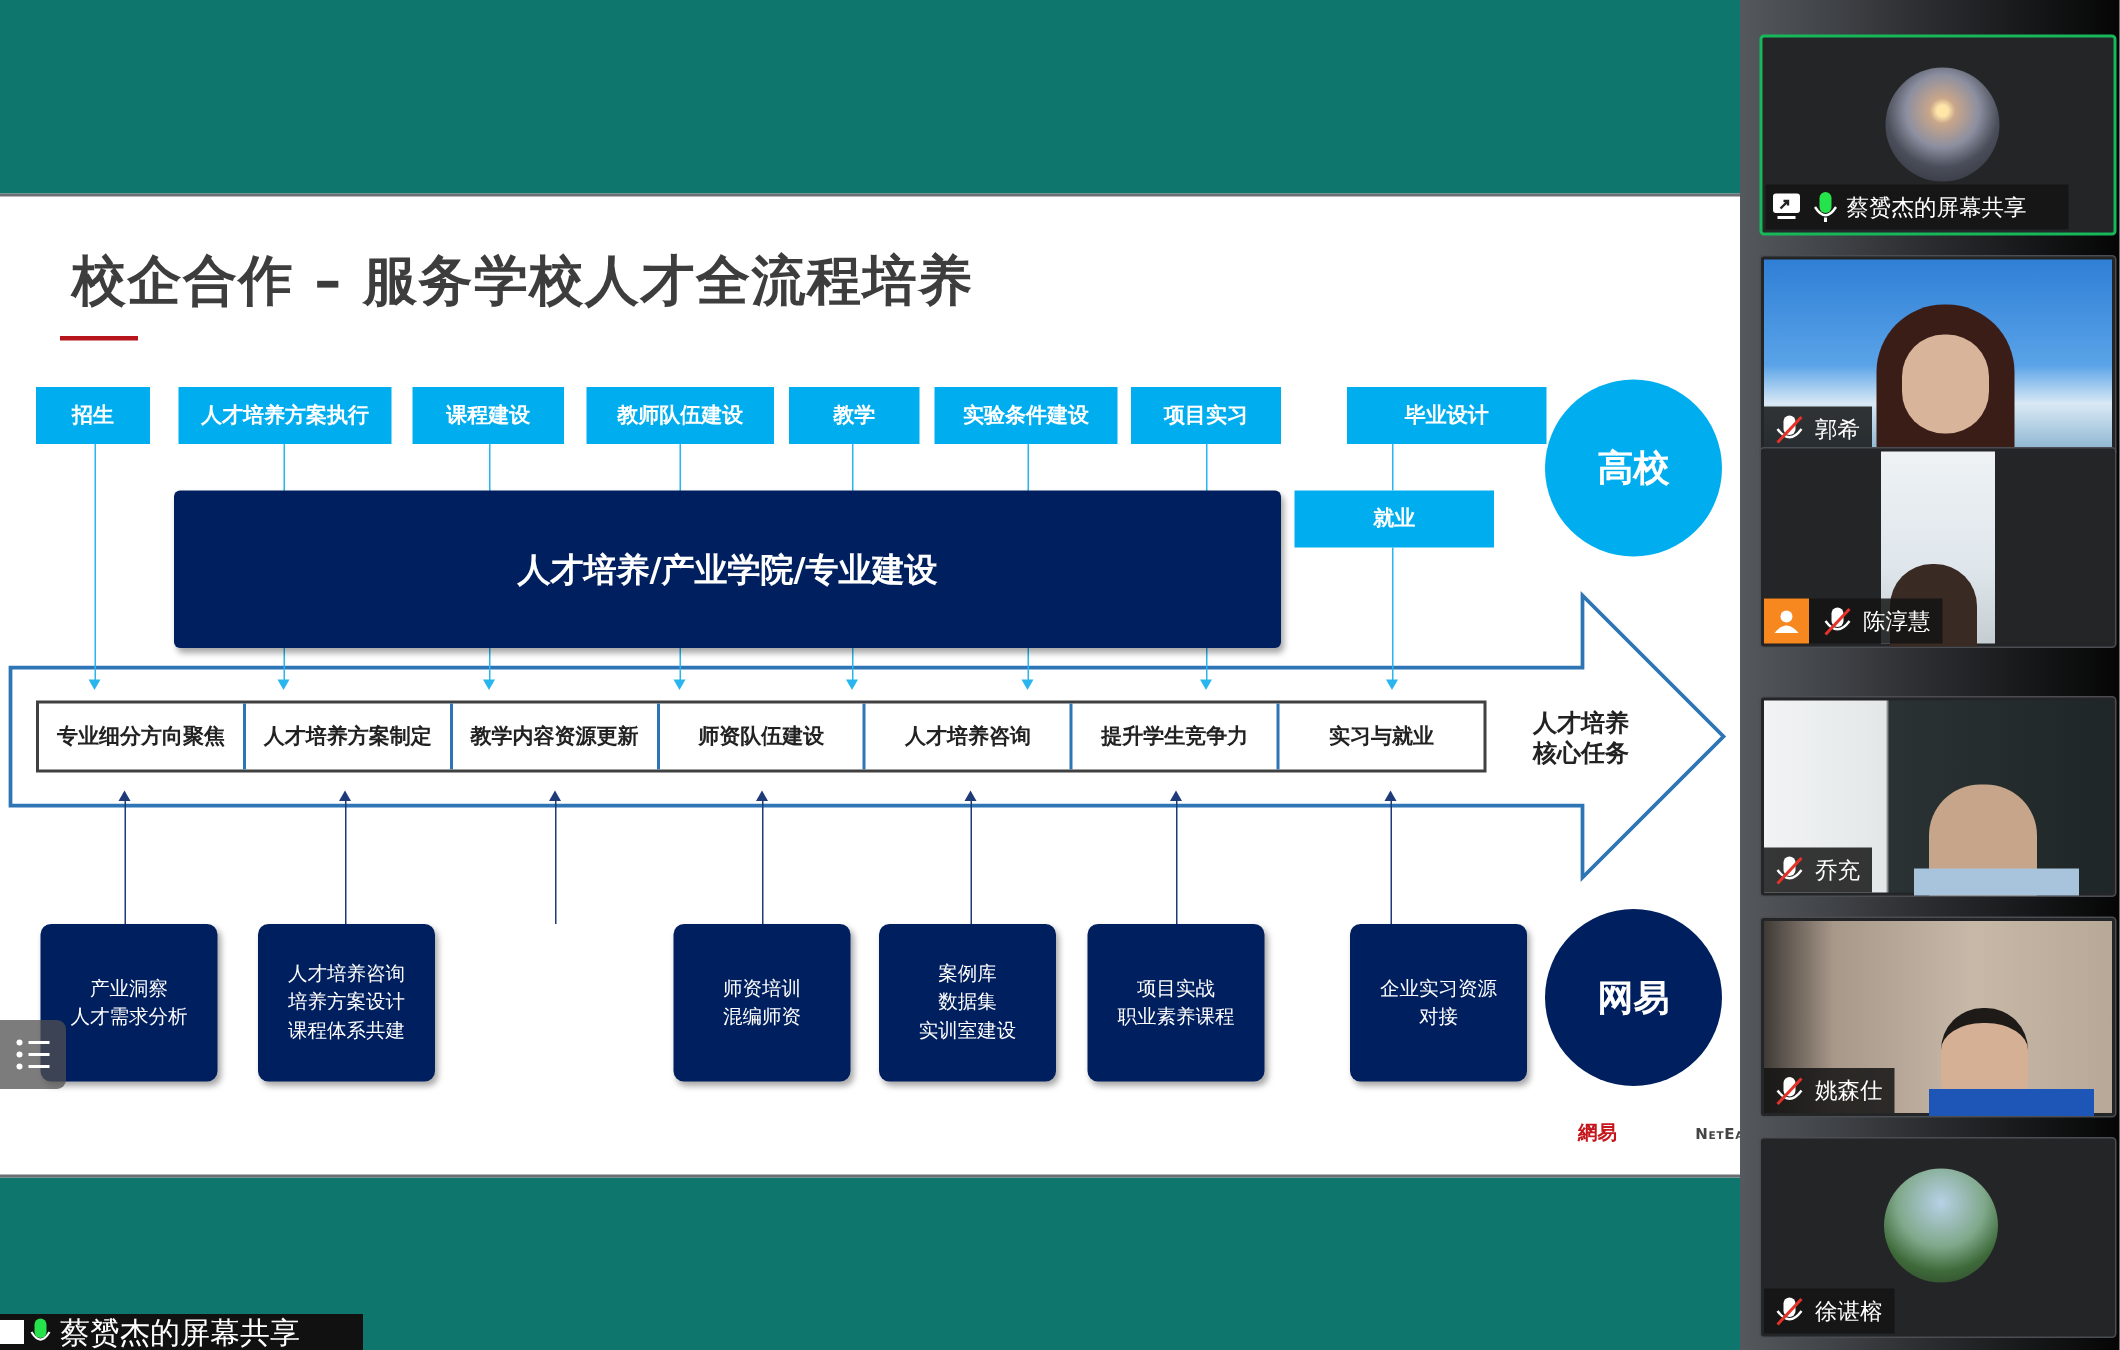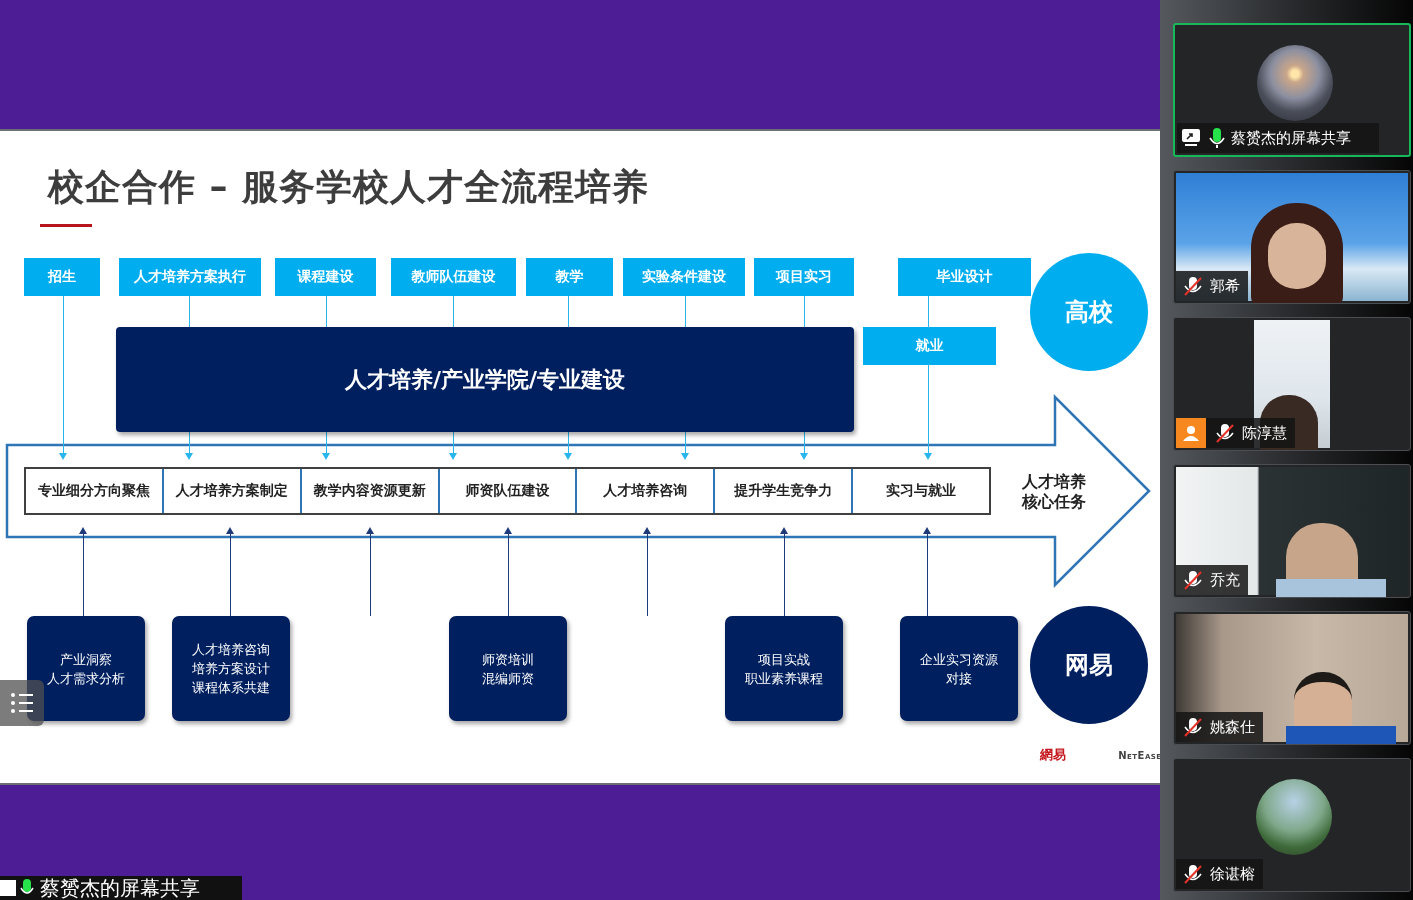--- a/index.html
+++ b/index.html
@@ -1,35 +1,35 @@
 <!DOCTYPE html>
 <html><head>
 <meta charset="utf-8">
 <style>
   html, body { margin:0; padding:0; }
   body { width:1413px; height:900px; position:relative; overflow:hidden; background:#2c2f33; font-family:"DejaVu Sans","Liberation Sans",sans-serif; }
-  .stage { position:absolute; left:0; top:0; width:1160px; height:900px; background:#4c1d95; }
+  .stage { position:absolute; left:0; top:0; width:1160px; height:900px; background:#0f766e; }
   .slide { position:absolute; left:0; top:129px; width:1160px; height:656px; background:#ffffff; border-top:2px solid #6b6e72; border-bottom:2px solid #6b6e72; box-sizing:border-box; }
   .title { position:absolute; left:48px; top:32px; font-size:36px; font-weight:bold; color:#3d3d3d; letter-spacing:1px; white-space:nowrap; }
   .title-underline { position:absolute; left:40px; top:93px; width:52px; height:3px; background:#b5151b; }
   .topbox { position:absolute; top:127px; height:38px; background:#00aeef; color:#fff; font-weight:bold; font-size:14px; display:flex; align-items:center; justify-content:center; white-space:nowrap; }
   .vline { position:absolute; width:1px; background:#29b6ee; }
   .vline-dark { position:absolute; width:1px; background:#1f3a78; }
   .arrow-down { position:absolute; width:0; height:0; border-left:4px solid transparent; border-right:4px solid transparent; border-top:7px solid #29b6ee; }
   .arrow-up { position:absolute; width:0; height:0; border-left:4px solid transparent; border-right:4px solid transparent; border-bottom:7px solid #1f3a78; }
   .mainbar { position:absolute; left:116px; top:196px; width:738px; height:105px; background:#001f5f; border-radius:4px; box-shadow:2px 3px 4px rgba(0,0,0,0.35); color:#fff; font-weight:bold; font-size:22px; display:flex; align-items:center; justify-content:center; }
   .bigarrow { position:absolute; left:0; top:262px; }
   .coretable { position:absolute; left:24px; top:336px; width:967px; height:48px; display:flex; border:2px solid #404040; box-sizing:border-box; background:#fff; }
   .corecell { flex:1; border-right:2px solid #2e75b6; display:flex; align-items:center; justify-content:center; font-size:14px; font-weight:bold; color:#222; white-space:nowrap; }
   .corecell:last-child { border-right:none; }
   .core-label { position:absolute; left:1022px; top:341px; font-size:16px; font-weight:bold; color:#222; line-height:20px; }
   .circle { position:absolute; width:118px; height:118px; border-radius:50%; color:#fff; font-weight:bold; font-size:24px; display:flex; align-items:center; justify-content:center; }
   .botbox { position:absolute; top:485px; width:118px; height:105px; background:#001f5f; border-radius:7px; box-shadow:2px 3px 4px rgba(0,0,0,0.35); color:#fff; font-size:13px; line-height:19px; display:flex; flex-direction:column; align-items:center; justify-content:center; text-align:center; }
   .logo { position:absolute; left:1040px; top:615px; font-size:13px; white-space:nowrap; }
-  .logo .cn { color:#c4161c; font-weight:bold; }
+  .logo .cn { color:#c4161c; font-weight:bold;margin-left:12px; }
   .logo .en { color:#444; font-weight:bold; font-size:10px; font-variant:small-caps; letter-spacing:0.5px;margin-left:48px; }
   .list-btn { position:absolute; left:0; top:680px; width:44px; height:46px; background:rgba(80,80,80,0.75); border-radius:0 6px 6px 0; display:flex; align-items:center; justify-content:center; }
   .share-label { position:absolute; left:0; top:876px; height:24px; width:242px; background:#111; color:#fff; font-size:20px; display:flex; align-items:center; overflow:hidden; white-space:nowrap; }
   .sidebar { position:absolute; left:1160px; top:0; width:253px; height:900px; background:linear-gradient(90deg,#55595e 0%,#2a2c2f 50%,#050505 100%); }
   .tile { position:absolute; left:13px; width:238px; height:134px; background:#232527; border:1px solid #4a4d52; border-radius:3px; box-sizing:border-box; overflow:hidden; }
   .tile.active { border:2px solid #16b85a; }
   .tile .avatar { position:absolute; left:82px; top:20px; width:76px; height:76px; border-radius:50%; }
   .tile .video { position:absolute; left:2px; top:2px; right:2px; bottom:2px; }
   .namebar { position:absolute; left:2px; bottom:2px; height:30px; background:rgba(20,20,20,0.85); color:#fff; font-size:15px; display:flex; align-items:center; padding-right:8px; white-space:nowrap; }
   .icon-box { display:inline-flex; align-items:center; justify-content:center; }
@@ -116,20 +116,25 @@
     </div>
     <div class="botbox" style="left:172px">
       <div>人才培养咨询</div>
       <div>培养方案设计</div>
       <div>课程体系共建</div>
     </div>
     <div class="botbox" style="left:449px">
       <div>师资培训</div>
       <div>混编师资</div>
     </div>
+    <div class="botbox" style="left:586px">
+      <div>案例库</div>
+      <div>数据集</div>
+      <div>实训室建设</div>
+    </div>
     <div class="botbox" style="left:725px">
       <div>项目实战</div>
       <div>职业素养课程</div>
     </div>
     <div class="botbox" style="left:900px">
       <div>企业实习资源</div>
       <div>对接</div>
     </div>
 
     <div class="circle" style="left:1030px;top:475px;background:#001f5f">网易</div>
@@ -188,21 +193,21 @@
     <div class="namebar">
       <svg width="22" height="22" style="margin:0 6px 0 6px">
           <rect x="7" y="2" width="8" height="13" rx="4" fill="#fff"></rect>
           <path d="M3 11 Q11 22 19 11" stroke="#fff" stroke-width="1.6" fill="none"></path>
           <line x1="3" y1="20" x2="19" y2="3" stroke="#e5332a" stroke-width="2"></line>
         </svg>
       <span>郭希</span>
     </div>
   </div>
 
-  <div class="tile" style="top:317px">
+  <div class="tile" style="top:298px">
     <div class="video" style="left:80px;right:80px;background:linear-gradient(180deg,#eef2f5 0%,#dfe6ec 60%,#c5cdd3 100%);">
       <div style="position:absolute;left:6px;top:75px;width:58px;height:60px;border-radius:28px 28px 0 0;background:#3a2a24;"></div>
     </div>
     <div class="namebar" style="padding-left:0">
       <span class="icon-box" style="width:30px;height:30px;background:#f7881f;margin-right:8px">
         <svg width="20" height="20">
             <circle cx="10" cy="7" r="4" fill="#fff"></circle>
             <path d="M2 18 Q10 8 18 18 Z" fill="#fff"></path>
           </svg>
       </span>

